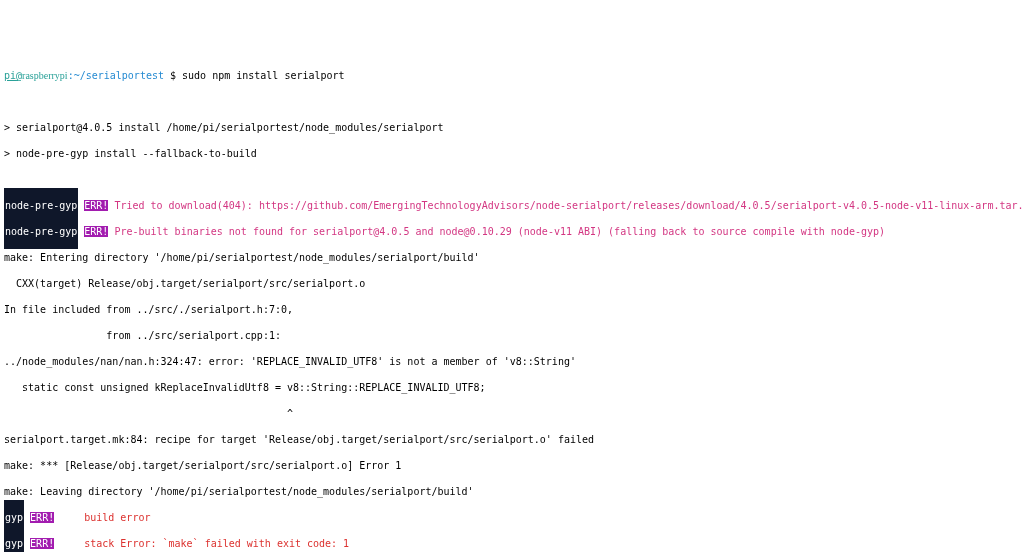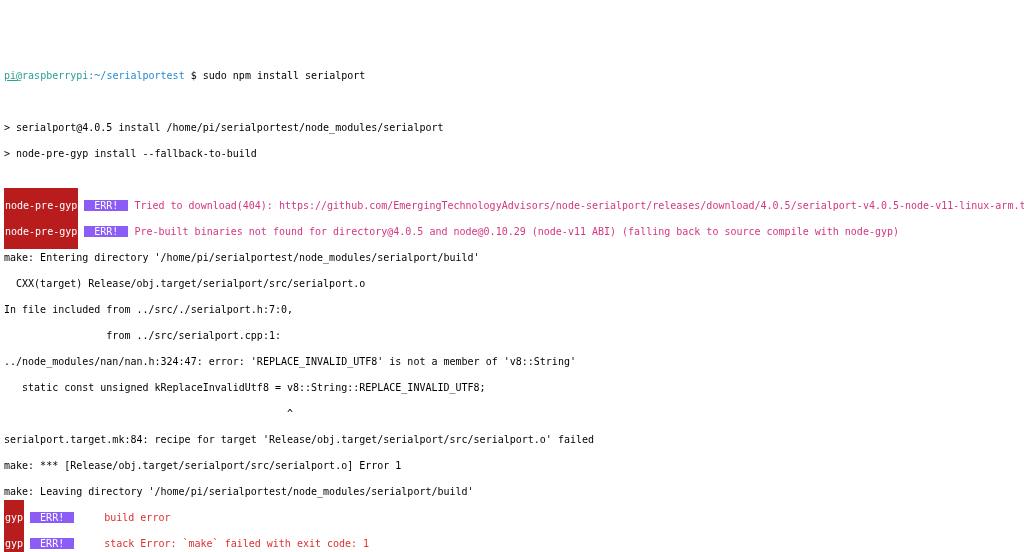--- a/index.html
+++ b/index.html
@@ -7,44 +7,44 @@
   padding: 4px;
   background: #fff;
   font-family: Menlo, Monaco, Consolas, monospace;
   font-size: 10px;
   line-height: 1.3;
   white-space: pre;
   overflow-x: auto;
   width: 1024px;
 }
 .prompt-user { color: #2aa198; text-decoration: underline; }
-.prompt-host { color: #2aa198; }
+.prompt-host { color: #2aa198; font-family: Liberation Serif, serif; }
 .prompt-path { color: #268bd2; }
 .prompt-dollar { color: #000; }
 .cmd { color: #000; }
 .plain { color: #000; }
-.tag-black { background: #b91c1c; color: #fff; padding: 12px 1px; }
-.tag-red { background: #8b5cf6; color: #fff; padding: 0 10px; }
+.tag-black { background: #0f172a; color: #fff; padding: 12px 1px; }
+.tag-red { background: #a21caf; color: #fff; padding: 0 0; }
 .err-red { color: #dc322f; margin-left: 24px; }
 .magenta { color: #d33682; }
 .line { display: block; }
 </style>
 </head>
 <body>
 
 
 
 <div>
 <span class="line"><span class="prompt-user">pi</span><span class="prompt-user">@</span><span class="prompt-host">raspberrypi</span><span class="prompt-path">:</span><span class="prompt-path">~/serialportest</span> <span class="prompt-dollar">$</span> <span class="cmd">sudo npm install serialport</span></span>
 <span class="line plain"> </span>
 <span class="line plain">&gt; serialport@4.0.5 install /home/pi/serialportest/node_modules/serialport</span>
 <span class="line plain">&gt; node-pre-gyp install --fallback-to-build</span>
 <span class="line plain"> </span>
 <span class="line"><span class="tag-black">node-pre-gyp</span> <span class="tag-red">ERR!</span> <span class="magenta">Tried to download(404): https://github.com/EmergingTechnologyAdvisors/node-serialport/releases/download/4.0.5/serialport-v4.0.5-node-v11-linux-arm.tar.gz</span></span>
-<span class="line"><span class="tag-black">node-pre-gyp</span> <span class="tag-red">ERR!</span> <span class="magenta">Pre-built binaries not found for directory@4.0.5 and node@0.10.29 (node-v11 ABI) (falling back to source compile with node-gyp)</span></span>
+<span class="line"><span class="tag-black">node-pre-gyp</span> <span class="tag-red">ERR!</span> <span class="magenta">Pre-built binaries not found for serialport@4.0.5 and node@0.10.29 (node-v11 ABI) (falling back to source compile with node-gyp)</span></span>
 <span class="line plain">make: Entering directory '/home/pi/serialportest/node_modules/serialport/build'</span>
 <span class="line plain">  CXX(target) Release/obj.target/serialport/src/serialport.o</span>
 <span class="line plain">In file included from ../src/./serialport.h:7:0,</span>
 <span class="line plain">                 from ../src/serialport.cpp:1:</span>
 <span class="line plain">../node_modules/nan/nan.h:324:47: error: 'REPLACE_INVALID_UTF8' is not a member of 'v8::String'</span>
 <span class="line plain">   static const unsigned kReplaceInvalidUtf8 = v8::String::REPLACE_INVALID_UTF8;</span>
 <span class="line plain">                                               ^</span>
 <span class="line plain">serialport.target.mk:84: recipe for target 'Release/obj.target/serialport/src/serialport.o' failed</span>
 <span class="line plain">make: *** [Release/obj.target/serialport/src/serialport.o] Error 1</span>
 <span class="line plain">make: Leaving directory '/home/pi/serialportest/node_modules/serialport/build'</span>

